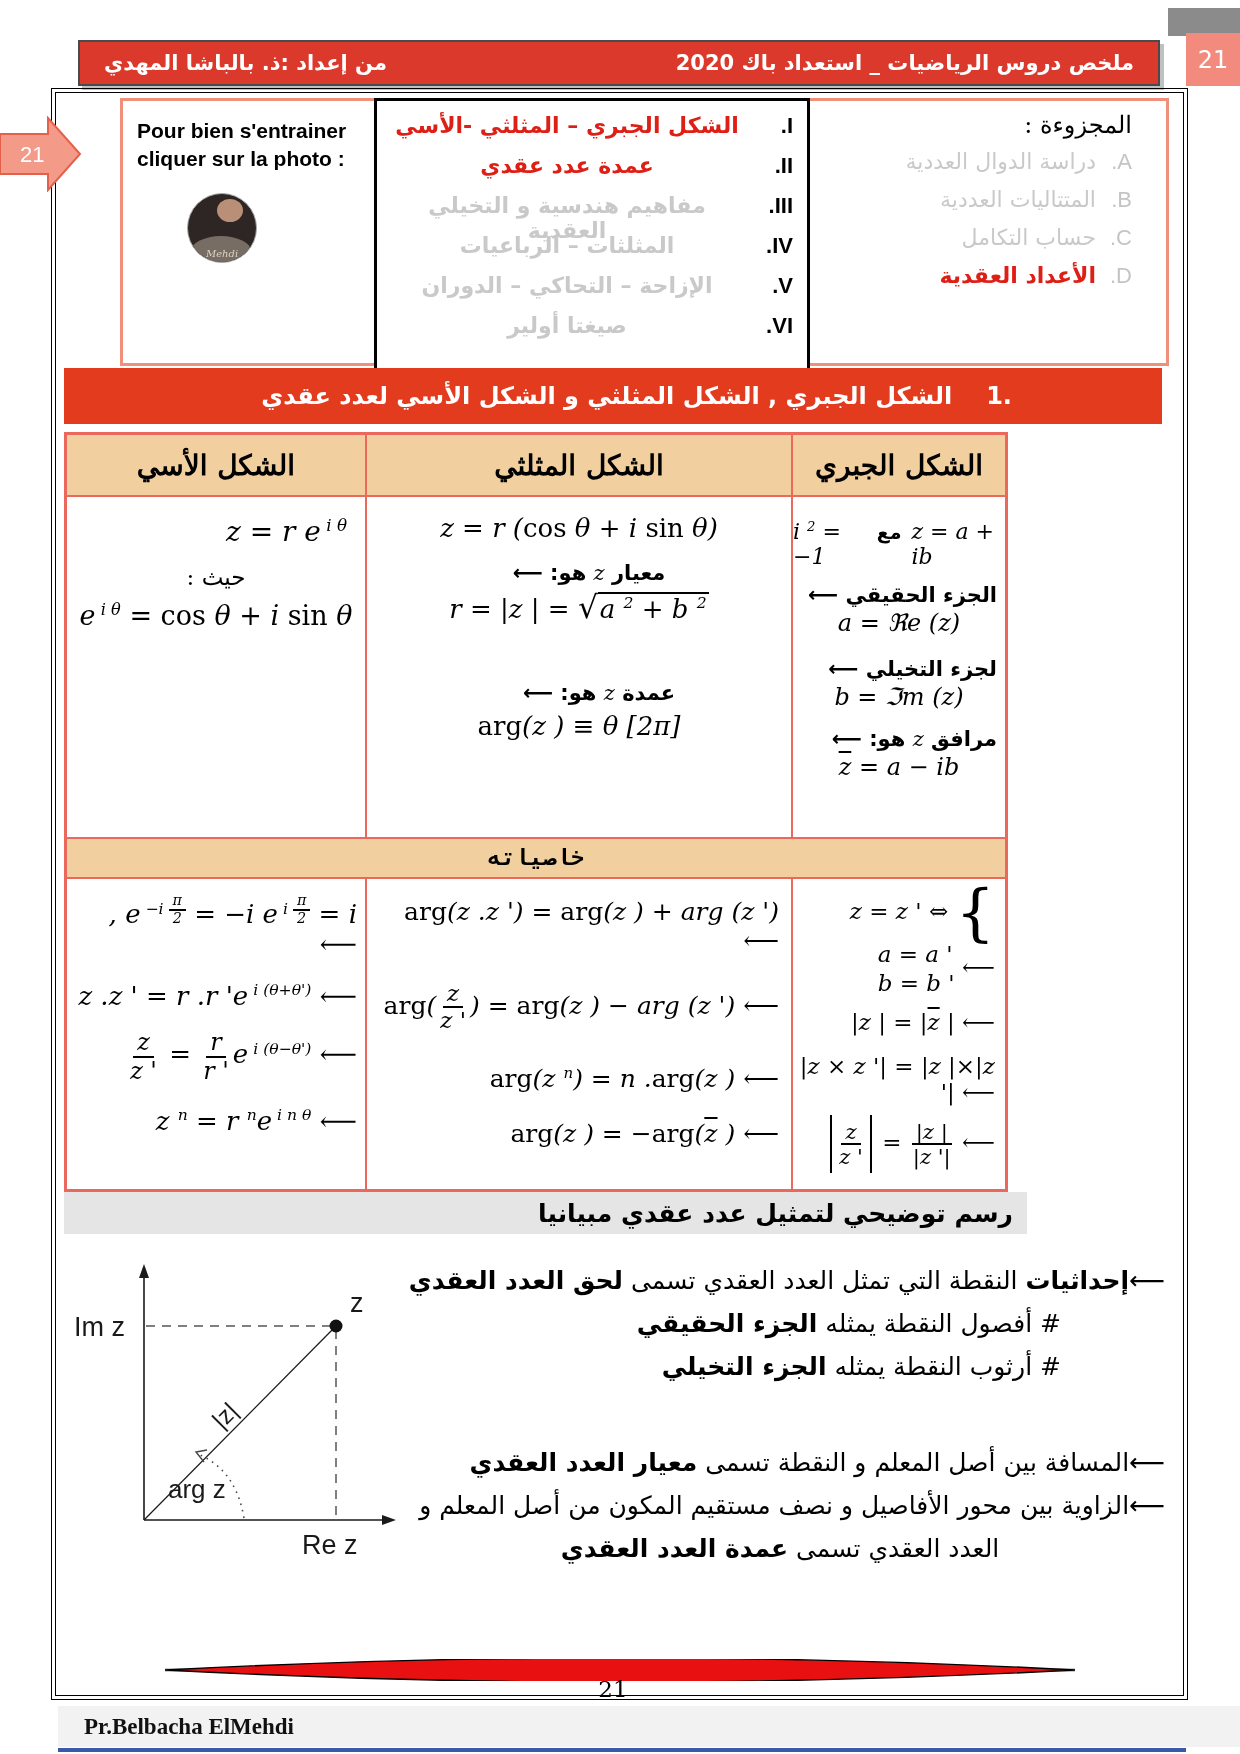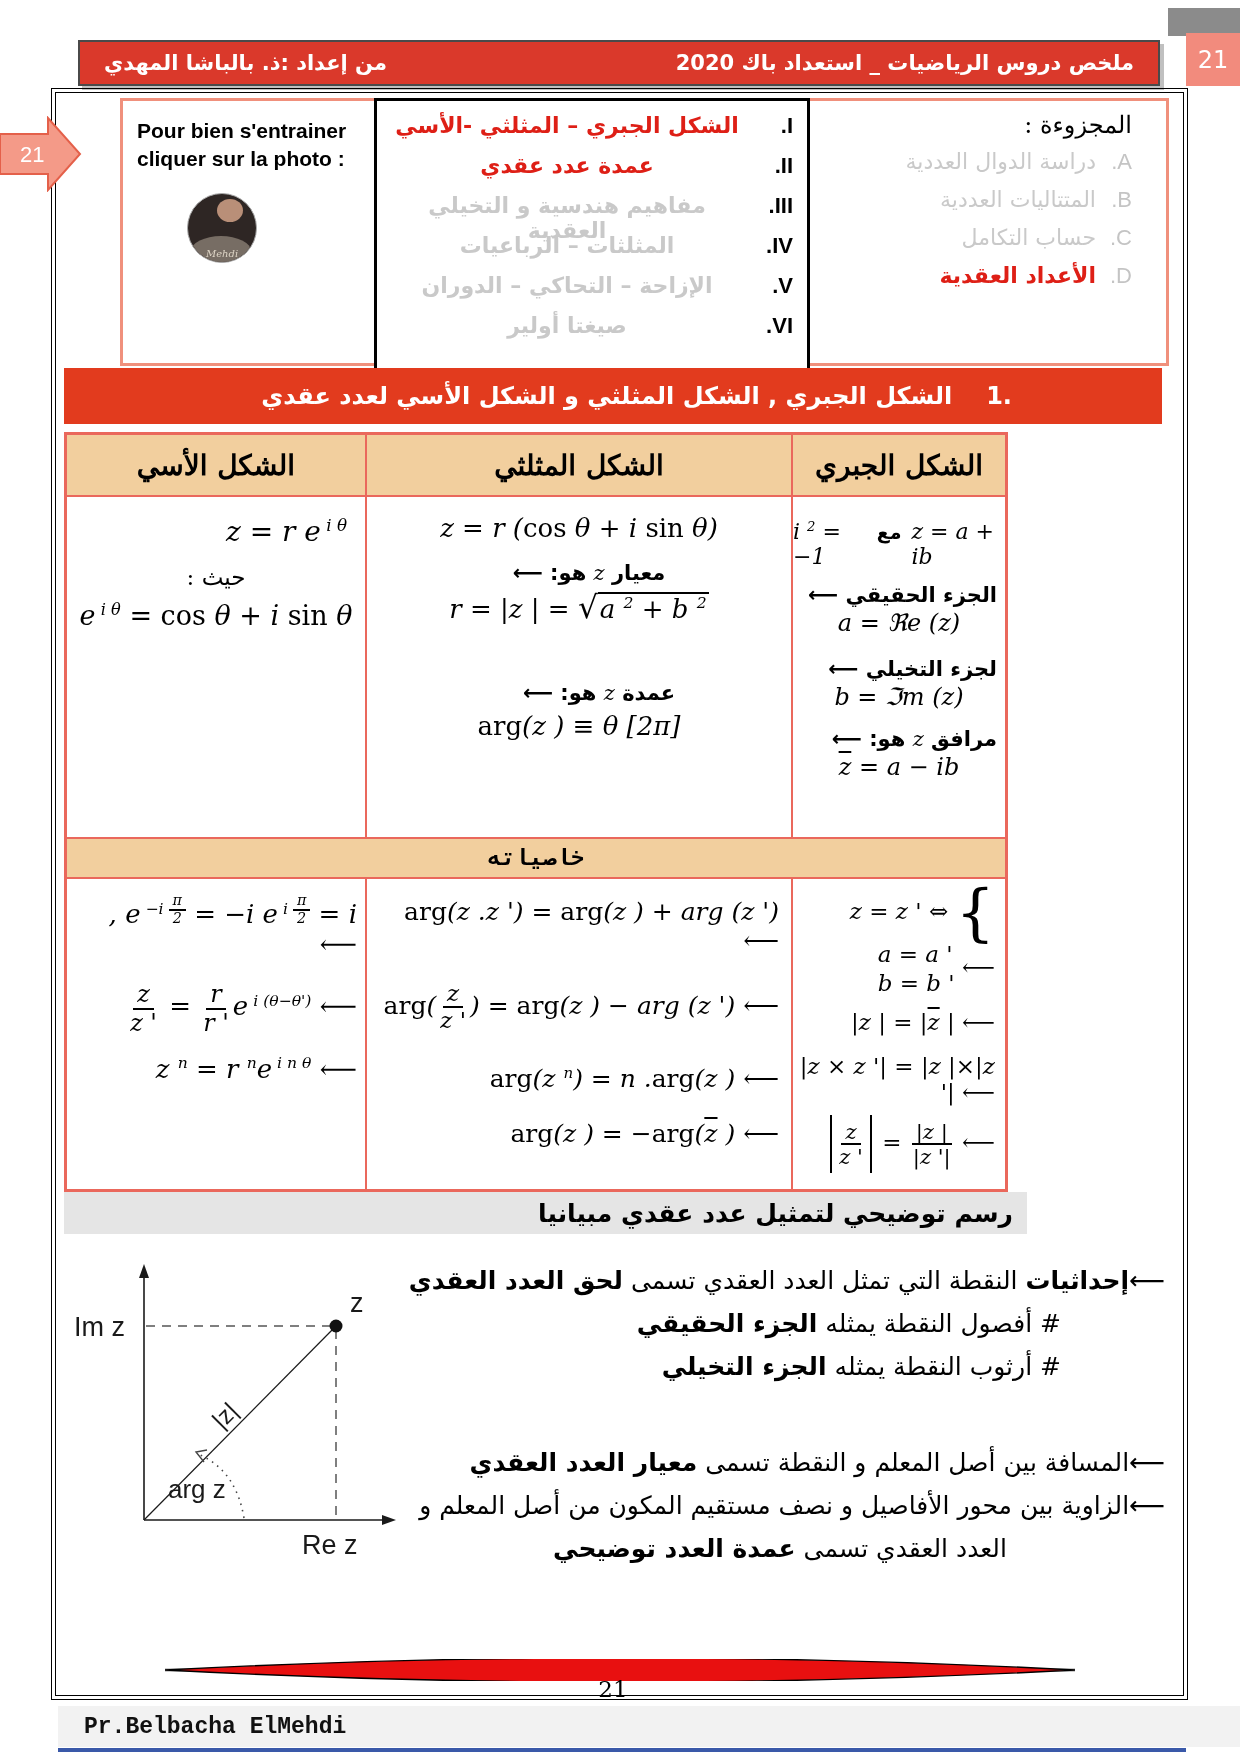--- a/index.html
+++ b/index.html
@@ -136,21 +136,21 @@
   .notes .n{margin-bottom:4px}
   .notes .ind{padding-right:104px}
   .notes .gap{margin-top:58px}
   .notes .cen{text-align:center}
 
   
   .lens{left:165px;top:1659px;width:910px;height:22px}
   .pageno{left:64px;top:1676px;width:1098px;text-align:center;font-size:23px;font-family:"DejaVu Serif",serif}
   .footer-strip{left:58px;top:1706px;width:1182px;height:41px;background:#f2f2f2;
     display:flex;align-items:center;padding-left:26px;box-sizing:border-box;
-    font-family:Liberation Mono, monospace;font-weight:bold;font-size:23px;color:#111}
+    font-family:Liberation Serif, serif;font-weight:bold;font-size:23px;color:#111}
   .blue-line{left:58px;top:1748px;width:1128px;height:4px;background:#3a59a9}
 </style>
 </head>
 <body>
 
 <div class="abs corner-gray"></div>
 <div class="abs corner-badge">21</div>
 <div class="abs top-redbar">
   <span>ملخص دروس الرياضيات _ استعداد باك 2020</span>
   <span>من إعداد :ذ. بالباشا المهدي</span>
@@ -288,20 +288,21 @@
       <div class="math"><span class="up">arg</span>(z ) = −<span class="up">arg</span>(<span class="ol">z</span> )  ⟵</div>
     </div>
     <div class="cell c-exp p-exp">
       <div class="math">, e<sup> −i <span class="fr">
               <span>π</span>
               <span>2</span>
             </span></sup> = −i   e<sup> i <span class="fr">
               <span>π</span>
               <span>2</span>
             </span></sup> = i   ⟵</div>
+      <div class="math">z .z ' = r .r 'e<sup> i (θ+θ')</sup>  ⟵</div>
       <div class="math"><span class="fr">
             <span>z</span>
             <span>z '</span>
           </span> = <span class="fr">
             <span>r</span>
             <span>r '</span>
           </span>e<sup> i (θ−θ')</sup>  ⟵</div>
       <div class="math">z <sup>n</sup> = r <sup>n</sup>e<sup> i n θ</sup>  ⟵</div>
     </div>
   </div>
@@ -331,21 +332,21 @@
   <text x="96" y="240" font-size="26">arg z</text>
   <text x="230" y="296" font-size="27">Re z</text>
 </svg>
 
 <div class="abs notes">
   <div class="n">⟵<b>إحداثيات</b> النقطة التي تمثل العدد العقدي تسمى <b>لحق العدد العقدي</b></div>
   <div class="n ind"># أفصول النقطة يمثله <b>الجزء الحقيقي</b></div>
   <div class="n ind"># أرثوب النقطة يمثله <b>الجزء التخيلي</b></div>
   <div class="n gap">⟵المسافة بين أصل المعلم و النقطة تسمى <b>معيار العدد العقدي</b></div>
   <div class="n">⟵الزاوية بين محور الأفاصيل و نصف مستقيم المكون من أصل المعلم و</div>
-  <div class="n cen">العدد العقدي تسمى <b>عمدة العدد توضيحي</b></div>
+  <div class="n cen">العدد العقدي تسمى <b>عمدة العدد العقدي</b></div>
 </div>
 
 <svg class="abs lens" viewBox="0 0 910 22">
   <line x1="-2" y1="11" x2="912" y2="11" stroke="#9a9a9a" stroke-width="3"></line>
   <path d="M0,11 C 300,-5 610,-5 910,11 C 610,27 300,27 0,11 Z" fill="#e81010" stroke="#000" stroke-width="1.4"></path>
 </svg>
 <div class="abs pageno">21</div>
 <div class="abs footer-strip">
   <span>Pr.Belbacha ElMehdi</span>
 </div>

